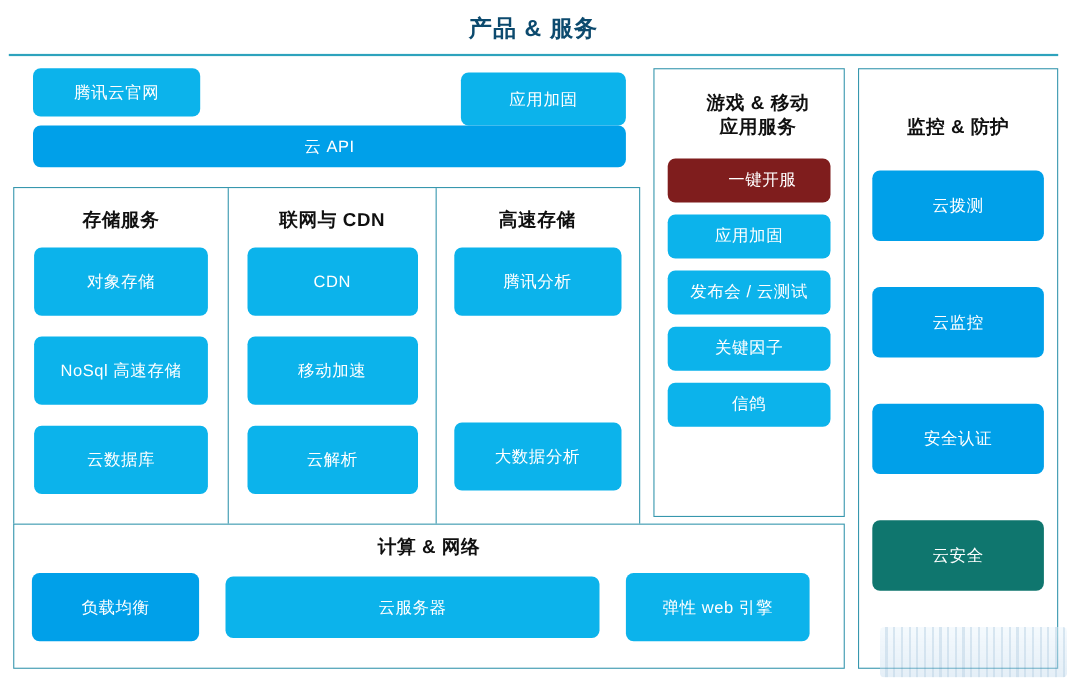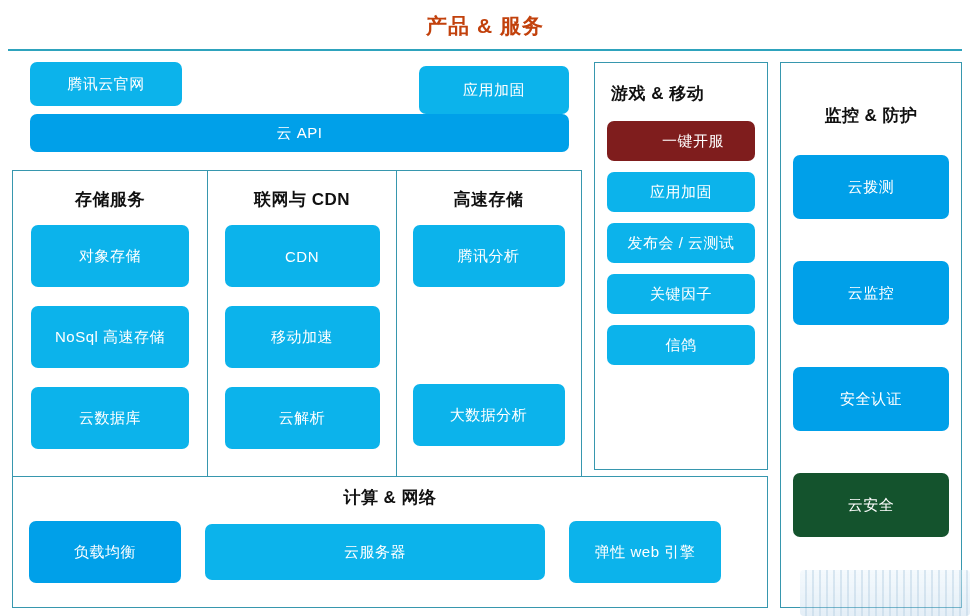--- a/index.html
+++ b/index.html
@@ -13,21 +13,21 @@
     font-family: "Liberation Sans", "DejaVu Sans", sans-serif;
     overflow: hidden;
     position: relative;
   }
 
   
   #page-title {
     text-align: center;
     font-size: 21px;
     font-weight: bold;
-    color: #c2410c;
+    color: #0c4a6e;
     letter-spacing: 1px;
     padding-top: 12px;
     padding-bottom: 9px;
   }
   #title-rule {
     height: 2px;
     background: #2ea3bd;
     margin: 0 8px 0 8px;
   }
 
@@ -132,30 +132,30 @@
   #compute-panel .panel-title { margin-top: 10px; }
   #compute-row {
     display: flex;
     align-items: center;
     margin-top: 12px;
     padding: 0 16px;
     gap: 0;
   }
   #chip-lb     { width: 152px; height: 62px; }
   #chip-server { width: 340px; height: 56px; margin-left: 24px; text-align: right; }
-  #chip-web    { width: 152px; height: 62px; margin-left: 24px; }
+  #chip-web    { width: 167px; height: 62px; margin-left: 24px; }
 
   
   #games-panel {
     left: 594px; top: 10px;
     width: 174px; height: 408px;
   }
   #games-panel .panel-title {
     margin-top: 20px;
-    text-align: left;
+    text-align: center;
     padding-left: 16px;
   }
   #games-stack {
     margin-top: 16px;
     display: flex;
     flex-direction: column;
     gap: 11px;
     align-items: center;
   }
   #games-stack .chip { width: 148px; height: 40px; }
@@ -233,37 +233,38 @@
         <div class="chip light" style="background: rgb(12, 179, 235);">腾讯分析</div>
         <div class="chip light" style="background: rgb(12, 179, 235);">大数据分析</div>
       </div>
     </div>
 
   </div>
 
   <div id="games-panel" class="panel" style="border-color: rgb(55, 151, 174);">
     <div class="panel-title">
       <div>游戏 &amp; 移动</div>
+      <div>应用服务</div>
     </div>
     <div id="games-stack">
       <div class="chip light" style="background: #7f1d1d; padding-left: 24px;">一键开服</div>
       <div class="chip light" style="background: rgb(12, 179, 235);">应用加固</div>
       <div class="chip light" style="background: rgb(12, 179, 235);">发布会 / 云测试</div>
       <div class="chip light" style="background: rgb(12, 179, 235);">关键因子</div>
       <div class="chip light" style="background: rgb(12, 179, 235);">信鸽</div>
     </div>
   </div>
 
   <div id="monitor-panel" class="panel" style="border-color: rgb(55, 151, 174);">
     <div class="panel-title">监控 &amp; 防护</div>
     <div id="monitor-stack">
       <div class="chip dark" style="background: rgb(0, 160, 233);">云拨测</div>
       <div class="chip dark" style="background: rgb(0, 160, 233);">云监控</div>
       <div class="chip dark" style="background: rgb(0, 160, 233);">安全认证</div>
-      <div class="chip dark" style="background: #14532d;">云安全</div>
+      <div class="chip dark" style="background: #0f766e;">云安全</div>
     </div>
   </div>
 
   <div id="compute-panel" class="panel" style="border-color: rgb(55, 151, 174);">
     <div class="panel-title">计算 &amp; 网络</div>
     <div id="compute-row">
       <div id="chip-lb" class="chip dark" style="background: rgb(0, 160, 233);">负载均衡</div>
       <div id="chip-server" class="chip light" style="background: rgb(12, 179, 235);">云服务器</div>
       <div id="chip-web" class="chip light" style="background: rgb(12, 179, 235);">弹性 web 引擎</div>
     </div>

